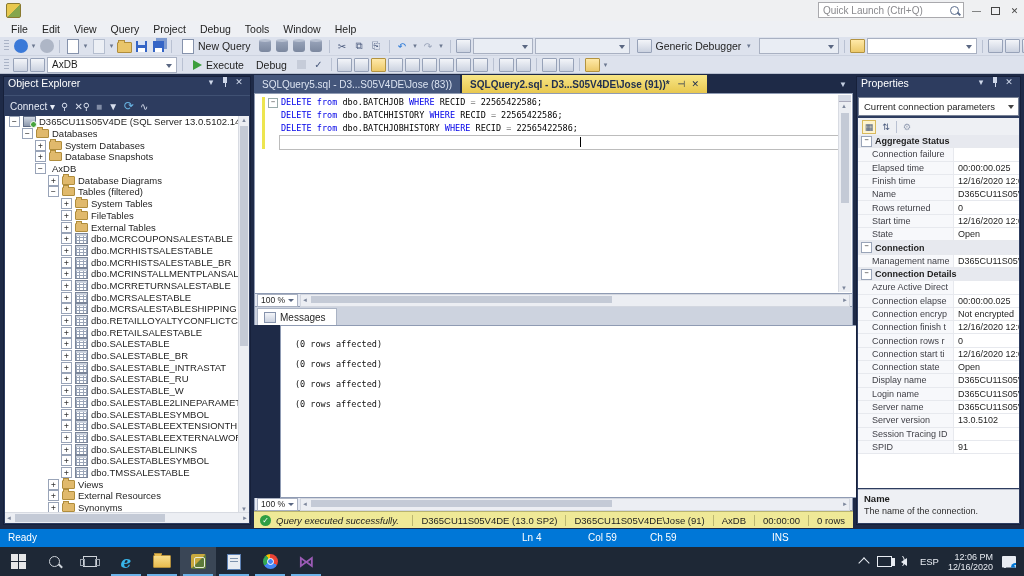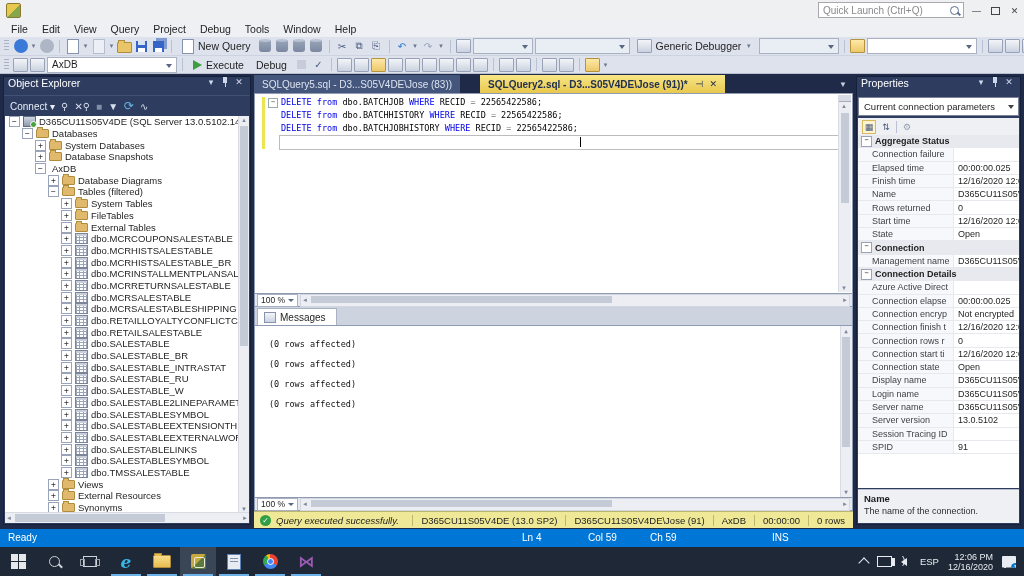--- a/index.html
+++ b/index.html
@@ -81,21 +81,21 @@
   .vscroll{position:absolute;top:0;right:0;width:10px;bottom:0;background:#eceef3;border-left:1px solid #d8dbe2;}
   .vscroll .arr{position:absolute;left:1px;width:8px;height:8px;color:#7d879c;font-size:6px;line-height:8px;text-align:center;}
   .vscroll .thumb{position:absolute;left:1px;width:8px;background:#c4cad6;}
   .hscroll{position:absolute;left:1px;right:1px;bottom:1px;height:10px;background:#eceef3;border-top:1px solid #d8dbe2;}
   .hscroll .thumb{position:absolute;top:1px;height:8px;background:#c4cad6;}
   .hscroll .arr{position:absolute;top:1px;width:8px;height:8px;color:#7d879c;font-size:6px;line-height:8px;text-align:center;}
   
   .center{position:absolute;left:254px;top:75px;width:599px;height:453px;}
   .tabstrip{position:absolute;left:0;top:0;width:100%;height:18px;display:flex;}
   .tab{height:18px;display:flex;align-items:center;padding:0 8px;font-size:10px;white-space:nowrap;box-sizing:border-box;}
-  .tab.inactive{background:#44567b;color:#dce4f2;margin-right:20px;}
+  .tab.inactive{background:#44567b;color:#dce4f2;margin-right:2px;}
   .tab.active{background:linear-gradient(#f8e687,#e8c84f);color:#21304f;font-weight:bold;}
   .tab .tpin{margin-left:8px;font-weight:normal;font-size:9px;}
   .tab .tclose{margin-left:6px;font-weight:normal;font-size:9px;}
   .tabstrip .strip-dd{margin-left:auto;color:#c3cde0;font-size:8px;align-self:center;padding-right:6px;}
   .editor{position:absolute;left:0;top:18px;width:100%;height:201px;background:#fff;border:1px solid #8f9bb3;box-sizing:border-box;overflow:hidden;}
   .change-bar{position:absolute;left:7px;top:3px;width:3px;background:#ede54f;}
   .outline-box{position:absolute;left:13px;top:4px;width:8px;height:8px;border:1px solid #9aa;font:7px/6px "DejaVu Sans Mono",monospace;text-align:center;color:#444;background:#fff;}
   .code{position:absolute;left:26px;top:2px;right:14px;font-family:"DejaVu Sans Mono","Liberation Mono",monospace;font-size:8.5px;}
   .code-line{height:13px;line-height:13px;white-space:pre;}
   .tk-k{color:#0000e8;}.tk-p{color:#000;}.tk-o{color:#7a7a7a;}
@@ -605,21 +605,21 @@
         </div>
     </div>
 
     <div class="msg-strip" style="top:232px;">
       <div class="msg-tab">
         <span class="mic"></span>
         <span>Messages</span>
       </div>
     </div>
 
-    <div class="msg-body" style="top:250px;height:173px;">
+    <div class="msg-body" style="top:250px;height:173px;margin-left:26px;">
       <div id="msglines" style="padding-top:8px;">
           <div class="msg-line">(0 rows affected)</div>
           <div class="msg-line">(0 rows affected)</div>
           <div class="msg-line">(0 rows affected)</div>
           <div class="msg-line">(0 rows affected)</div>
         </div>
       <div class="vscroll" style="width:11px;">
         <span class="arr" style="top:1px">▲</span>
           <span class="thumb" style="top:11px;height:110px"></span>
           <span class="arr" style="bottom:1px">▼</span>

